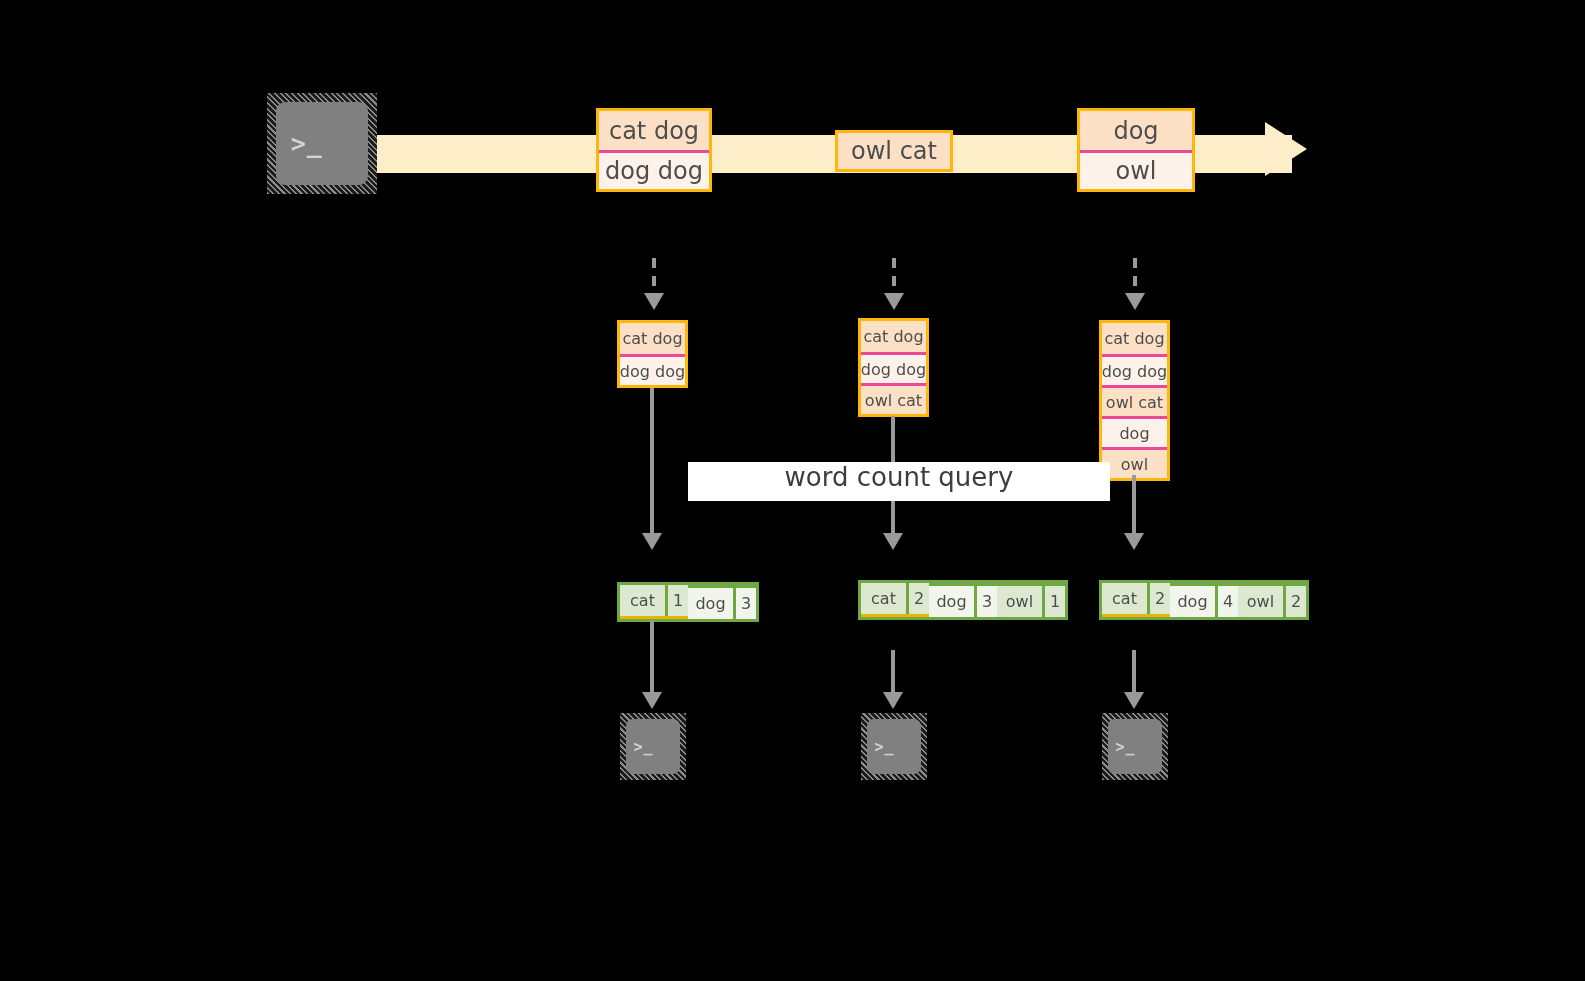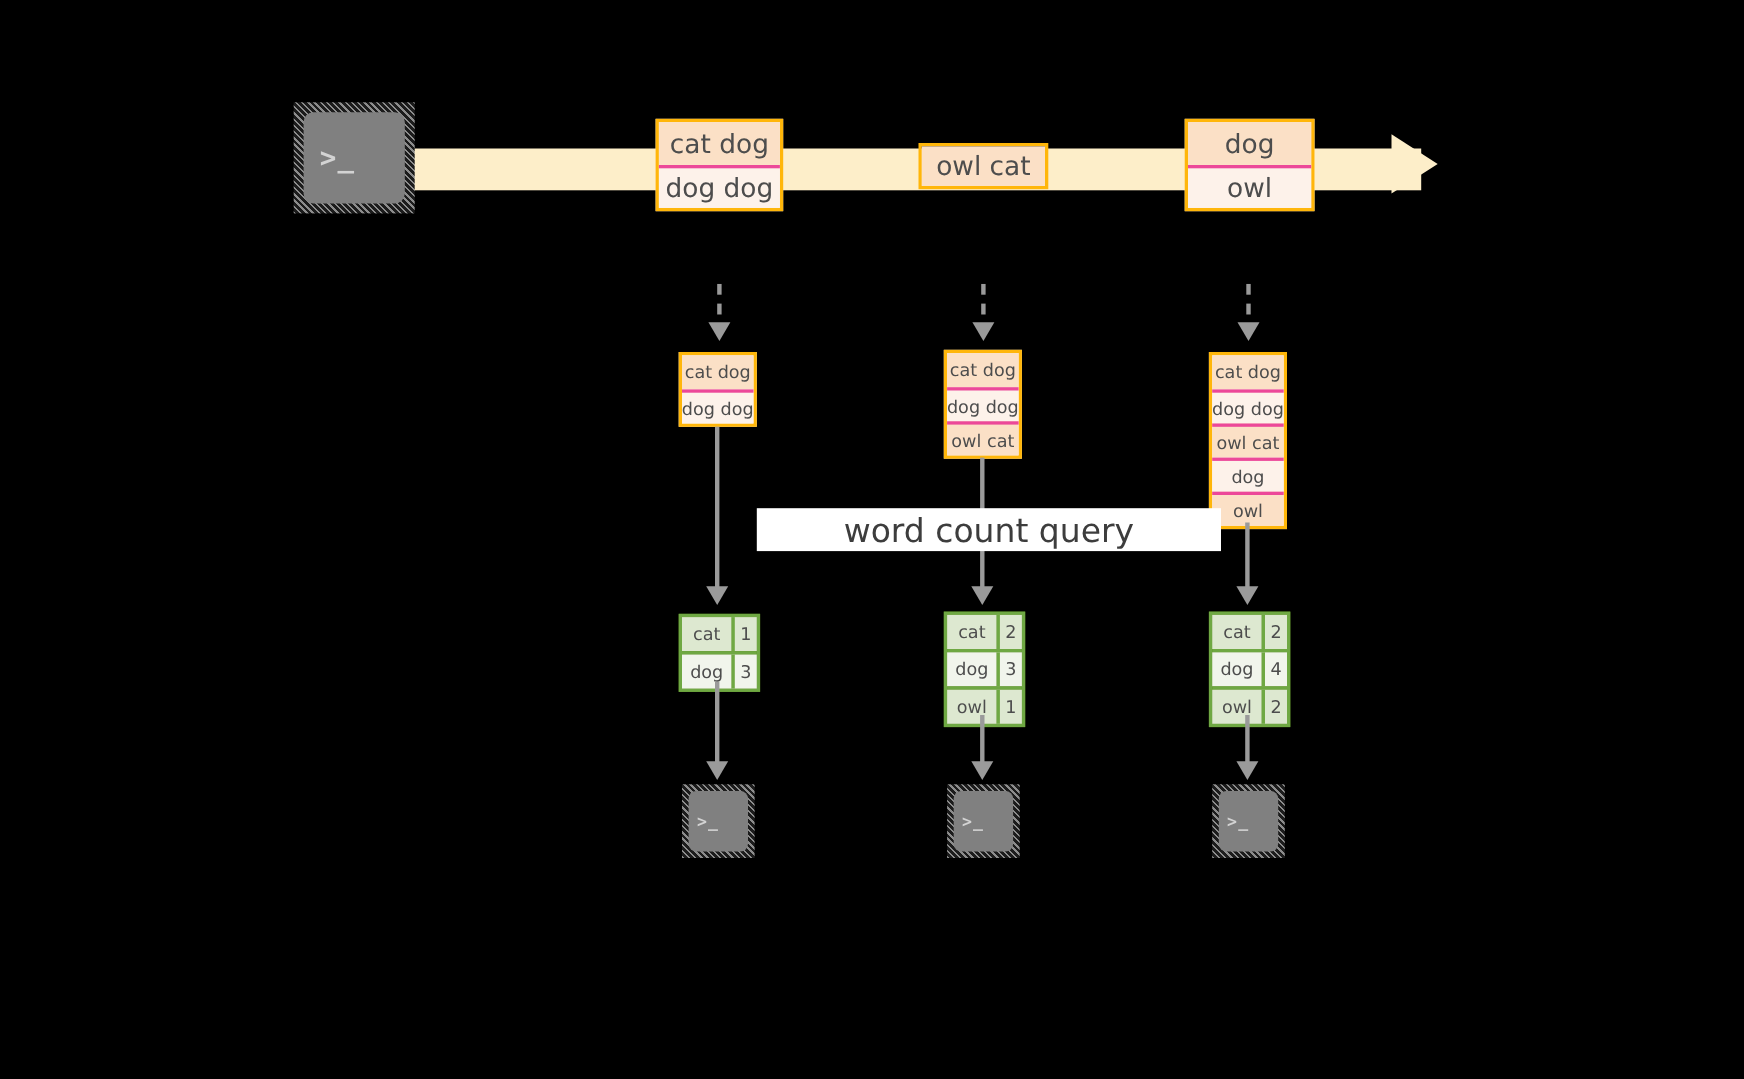--- a/index.html
+++ b/index.html
@@ -85,22 +85,22 @@
   .rec-group.top .rec-row { height: 39px; font-size: 24px; }
   .rec-group.top.single .rec-row { height: 36px; }
   .rec-group.mid .rec-row { height: 31px; font-size: 16px; }
 
   
   .count-table {
     position: absolute;
     box-sizing: border-box;
     border: 3px solid #6fa843;
     display: flex;
-    flex-direction: column;
-    background: #4d7c0f;
+    background: #eab308;
+    margin-top: 24px;
   }
   .count-row {
     display: flex;
     height: 31px;
   }
   .count-row + .count-row { border-top: 3px solid #6fa843; }
   .count-word, .count-val {
     box-sizing: border-box;
     display: flex;
     align-items: center;
@@ -133,24 +133,24 @@
     border-left: 10px solid transparent;
     border-right: 10px solid transparent;
     border-top: 17px solid #9a9a9a;
   }
 
   
   .banner {
     position: absolute;
     background: #ffffff;
     display: flex;
-    align-items: flex-end;
+    align-items: flex-start;
     justify-content: center;
     color: #3d3d3d;
-    font-size: 30px;
+    font-size: 26px;
     white-space: nowrap;
   }
 </style>
 </head>
 <body>
 
 <div id="canvas">
 
   <div class="stream-bar" style="left:372px; top:135px; width:920px; height:38px;"></div>
   <div class="stream-arrowhead" style="left:1265px; top:122px;

